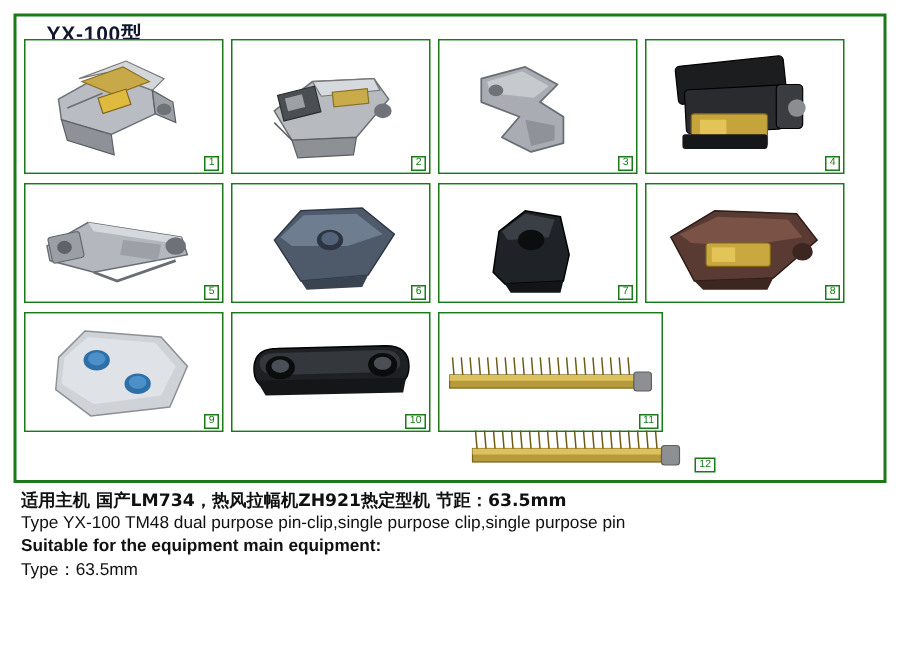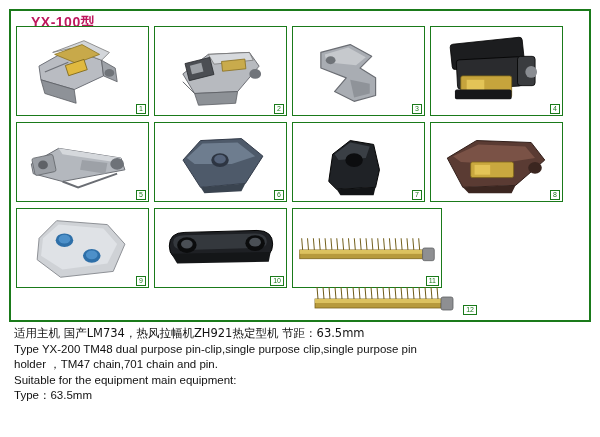--- a/index.html
+++ b/index.html
@@ -17,21 +17,21 @@
     position:absolute;left:9px;top:9px;width:582px;height:313px;
     border:2px solid #1a7a1a;
     background:#ffffff;
     box-sizing:border-box;
   }
   .title-tab{
     position:absolute;left:14px;top:2px;
     background:#ffffff;
     padding:1px 8px 2px 6px;
     font-size:14px;font-weight:bold;
-    color:#be185d;
+    color:#0f172a;
     letter-spacing:0.5px;
   }
 
   
   .grid{
     position:absolute;left:16px;top:26px;
     width:568px;
   }
   .row{display:flex;}
   .cell{
@@ -60,21 +60,21 @@
   .art{position:absolute;left:0;top:0;width:100%;height:100%;}
 
   
   .captions{
     position:absolute;left:14px;top:326px;width:575px;
     font-size:11.5px;
     line-height:15.5px;
     color:#111;
   }
   .captions div{white-space:nowrap;}
-  .bold{font-weight:normal;}
+  .bold{font-weight:bold;}
   .cn{font-family:"DejaVu Sans", sans-serif;}
 </style>
 </head>
 <body>
 
 <div class="page">
 
   <div class="frame">
     <div class="title-tab">YX-100型</div>
   </div>
@@ -307,19 +307,18 @@
             <path d="M117,12 L116,0"></path>
           <path d="M123,12 L122,0"></path>
         </g>
       </g>
     </svg>
     <span class="num" style="position:absolute;right:-18px;bottom:2px;">12</span>
   </div>
 
   <div class="captions">
     <div class="cn bold">适用主机 国产LM734，热风拉幅机ZH921热定型机        节距：63.5mm</div>
-    <div>Type YX-200 TM48 dual purpose pin-clip,single purpose clip,single purpose pin</div>
-    <div>holder ，TM47 chain,701 chain and pin.</div>
+    <div>Type YX-100 TM48 dual purpose pin-clip,single purpose clip,single purpose pin</div>
     <div class="bold">Suitable for the equipment main equipment:</div>
     <div>Type：63.5mm</div>
   </div>
 
 </div>
 
 </body></html>

